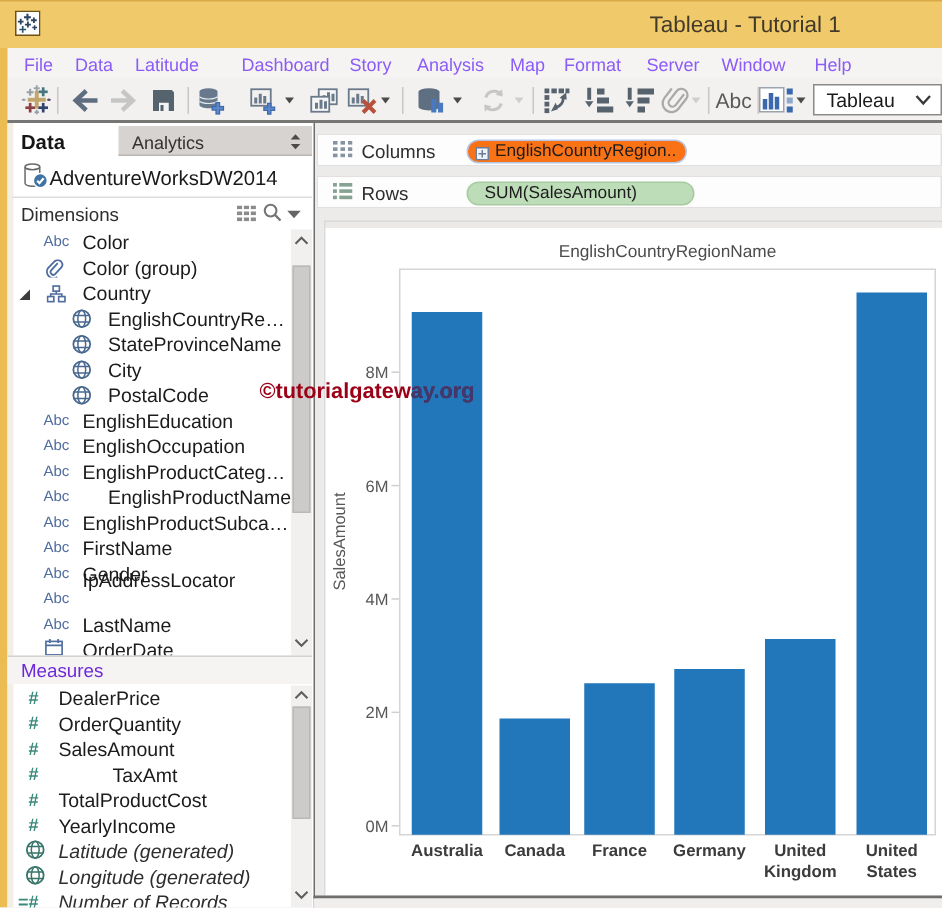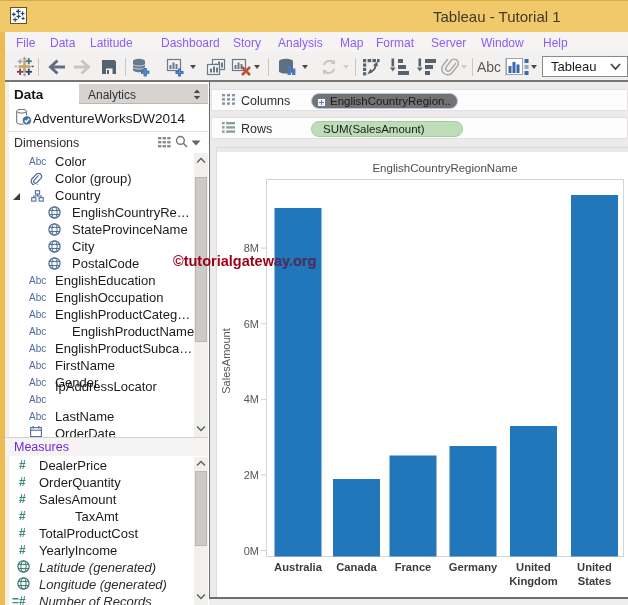--- a/index.html
+++ b/index.html
@@ -388,21 +388,21 @@
       <rect x="10" y="0" width="3" height="2.4"></rect>
  <rect x="0" y="4.2" width="3" height="2.4"></rect>
       <rect x="5" y="4.2" width="3" height="2.4"></rect>
       <rect x="10" y="4.2" width="3" height="2.4"></rect>
  <rect x="0" y="8.4" width="3" height="2.4"></rect>
       <rect x="5" y="8.4" width="3" height="2.4"></rect>
       <rect x="10" y="8.4" width="3" height="2.4"></rect>
     </g>
 </svg>
 <div class="ab" style="left:241px;top:94px;font-size:12.5px;color:#2e2e2e;">Columns</div>
-<div class="pill" style="left:311px;top:93px;width:147px;background:#737373;border:1px solid #b4c6e8;">
+<div class="pill" style="left:311px;top:93px;width:147px;background:#f97316;border:1px solid #b4c6e8;">
  <svg style="position:absolute;left:5px;top:3.5px" width="9" height="9" viewBox="0 0 9 9">
   <rect x="0.5" y="0.5" width="8" height="8" fill="#eef3fa" stroke="#6a7e99"></rect>
   <path d="M4.5 2 V7 M2 4.5 H7" stroke="#6a7e99" stroke-width="1"></path>
  </svg>
  <span style="padding-left:18px;">EnglishCountryRegion..</span>
 </div>
 
 <div class="ab" style="left:211px;top:117px;width:417px;height:22px;background:#fdfdfd;border:1px solid #e3e1df;"></div>
 <svg class="icon" style="left:222px;top:122px" width="13" height="12" viewBox="0 0 13 12">
  <g fill="#85a293">

